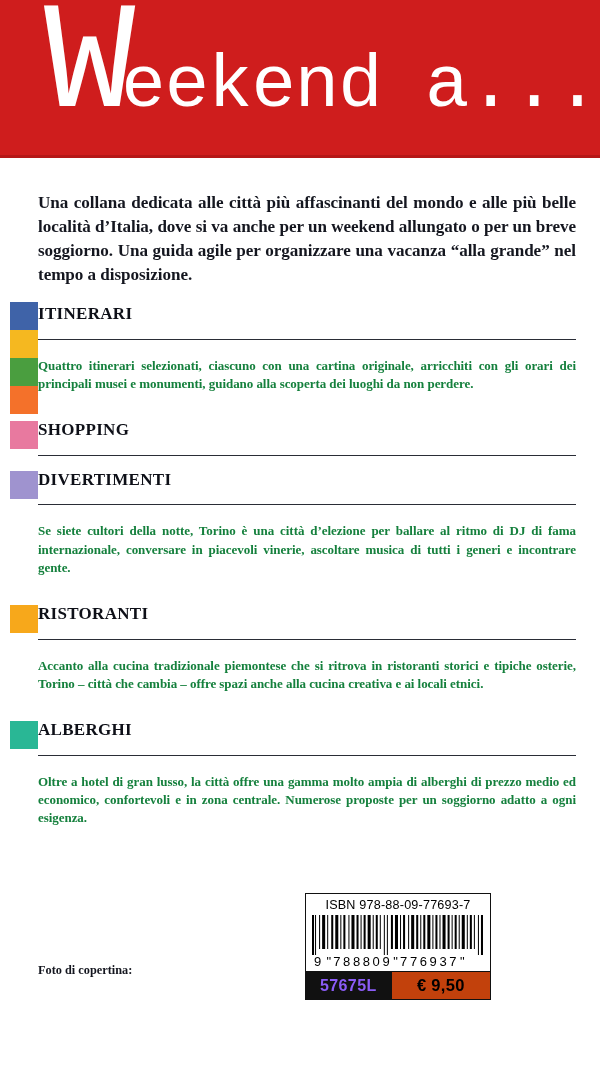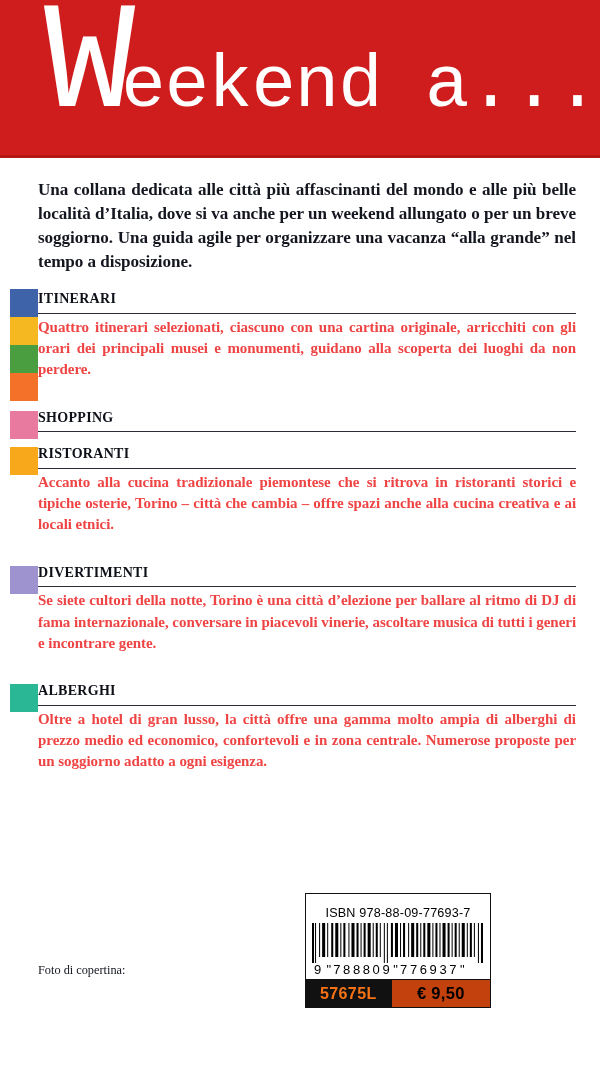--- a/index.html
+++ b/index.html
@@ -62,21 +62,21 @@
     font-weight: normal;
     letter-spacing: -1px;
     margin-left: -10px;
     vertical-align: baseline;
   }
 
   
   .content {
     position: absolute;
     left: 0;
-    top: 156px;
+    top: 169px;
     width: 600px;
   }
 
   .intro {
     margin: 22px 24px 0 38px;
     font-size: 17.1px;
     line-height: 1.41;
     font-weight: bold;
     color: #14161f;
     text-align: justify;
@@ -97,47 +97,47 @@
     top: 15px;
     width: 28px;
   }
   .swatch {
     width: 28px;
     height: 28px;
     display: block;
   }
 
   .sec-head {
-    font-size: 14px;
+    font-size: 17px;
     font-weight: bold;
     color: #0e1018;
     letter-spacing: 0.3px;
-    padding-bottom: 5px;
+    padding-bottom: 14px;
     border-bottom: 1.4px solid #2a2d36;
     line-height: 1.2;
   }
 
   .sec-body {
-    margin-top: 3px;
-    font-size: 15px;
+    margin-top: 17px;
+    font-size: 13px;
     line-height: 1.41;
     font-weight: bold;
-    color: #ef4444;
+    color: #15803d;
     text-align: justify;
     letter-spacing: -0.05px;
   }
 
   
   .credit {
     position: absolute;
     left: 38px;
     top: 962px;
     font-size: 12.3px;
     line-height: 1.33;
-    font-weight: normal;
+    font-weight: bold;
     color: #14161f;
   }
 
   .barcode-block {
     position: absolute;
     left: 305px;
     top: 893px;
     width: 186px;
     font-family: "Liberation Sans", "DejaVu Sans", sans-serif;
   }
@@ -146,21 +146,20 @@
     background: #ffffff;
     box-sizing: border-box;
     padding: 4px 6px 2px 6px;
   }
   .isbn-line {
     text-align: center;
     font-size: 12.6px;
     letter-spacing: 0.2px;
     color: #000000;
     margin-bottom: 3px;
-    margin-top: 8px;
   }
   .bars {
     height: 40px;
     display: block;
     width: 100%;
   }
   .digits {
     display: flex;
     align-items: baseline;
     font-size: 13px;
@@ -177,21 +176,21 @@
     display: flex;
     margin-top: 0;
     border: 1.6px solid #111111;
     border-top: none;
     box-sizing: border-box;
     height: 28px;
   }
   .code-cell {
     flex: 0 0 46%;
     background: #111111;
-    color: #f97316;
+    color: #8b5cf6;
     font-size: 16px;
     font-weight: bold;
     display: flex;
     align-items: center;
     justify-content: center;
     letter-spacing: 0.4px;
   }
   .price-cell {
     flex: 1;
     background: #c2410c;
@@ -233,32 +232,32 @@
 
     <div class="section">
       <div class="swatches">
         <span class="swatch" style="background:#e8799f"></span>
       </div>
       <div class="sec-head">SHOPPING</div>
     </div>
 
     <div class="section">
       <div class="swatches">
+        <span class="swatch" style="background:#9f93cf"></span>
+      </div>
+      <div class="sec-head">DIVERTIMENTI</div>
+      <p class="sec-body">Se siete cultori della notte, Torino è una città d’elezione per ballare al ritmo di DJ di fama internazionale, conversare in piacevoli vinerie, ascoltare musica di tutti i generi e incontrare gente.</p>
+    </div>
+
+    <div class="section">
+      <div class="swatches">
         <span class="swatch" style="background:#f7a81b"></span>
       </div>
       <div class="sec-head">RISTORANTI</div>
       <p class="sec-body">Accanto alla cucina tradizionale piemontese che si ritrova in ristoranti storici e tipiche osterie, Torino – città che cambia – offre spazi anche alla cucina creativa e ai locali etnici.</p>
-    </div>
-
-    <div class="section">
-      <div class="swatches">
-        <span class="swatch" style="background:#9f93cf"></span>
-      </div>
-      <div class="sec-head">DIVERTIMENTI</div>
-      <p class="sec-body">Se siete cultori della notte, Torino è una città d’elezione per ballare al ritmo di DJ di fama internazionale, conversare in piacevoli vinerie, ascoltare musica di tutti i generi e incontrare gente.</p>
     </div>
 
     <div class="section">
       <div class="swatches">
         <span class="swatch" style="background:#29b795"></span>
       </div>
       <div class="sec-head">ALBERGHI</div>
       <p class="sec-body">Oltre a hotel di gran lusso, la città offre una gamma molto ampia di alberghi di prezzo medio ed economico, confortevoli e in zona centrale. Numerose proposte per un soggiorno adatto a ogni esigenza.</p>
     </div>
 

